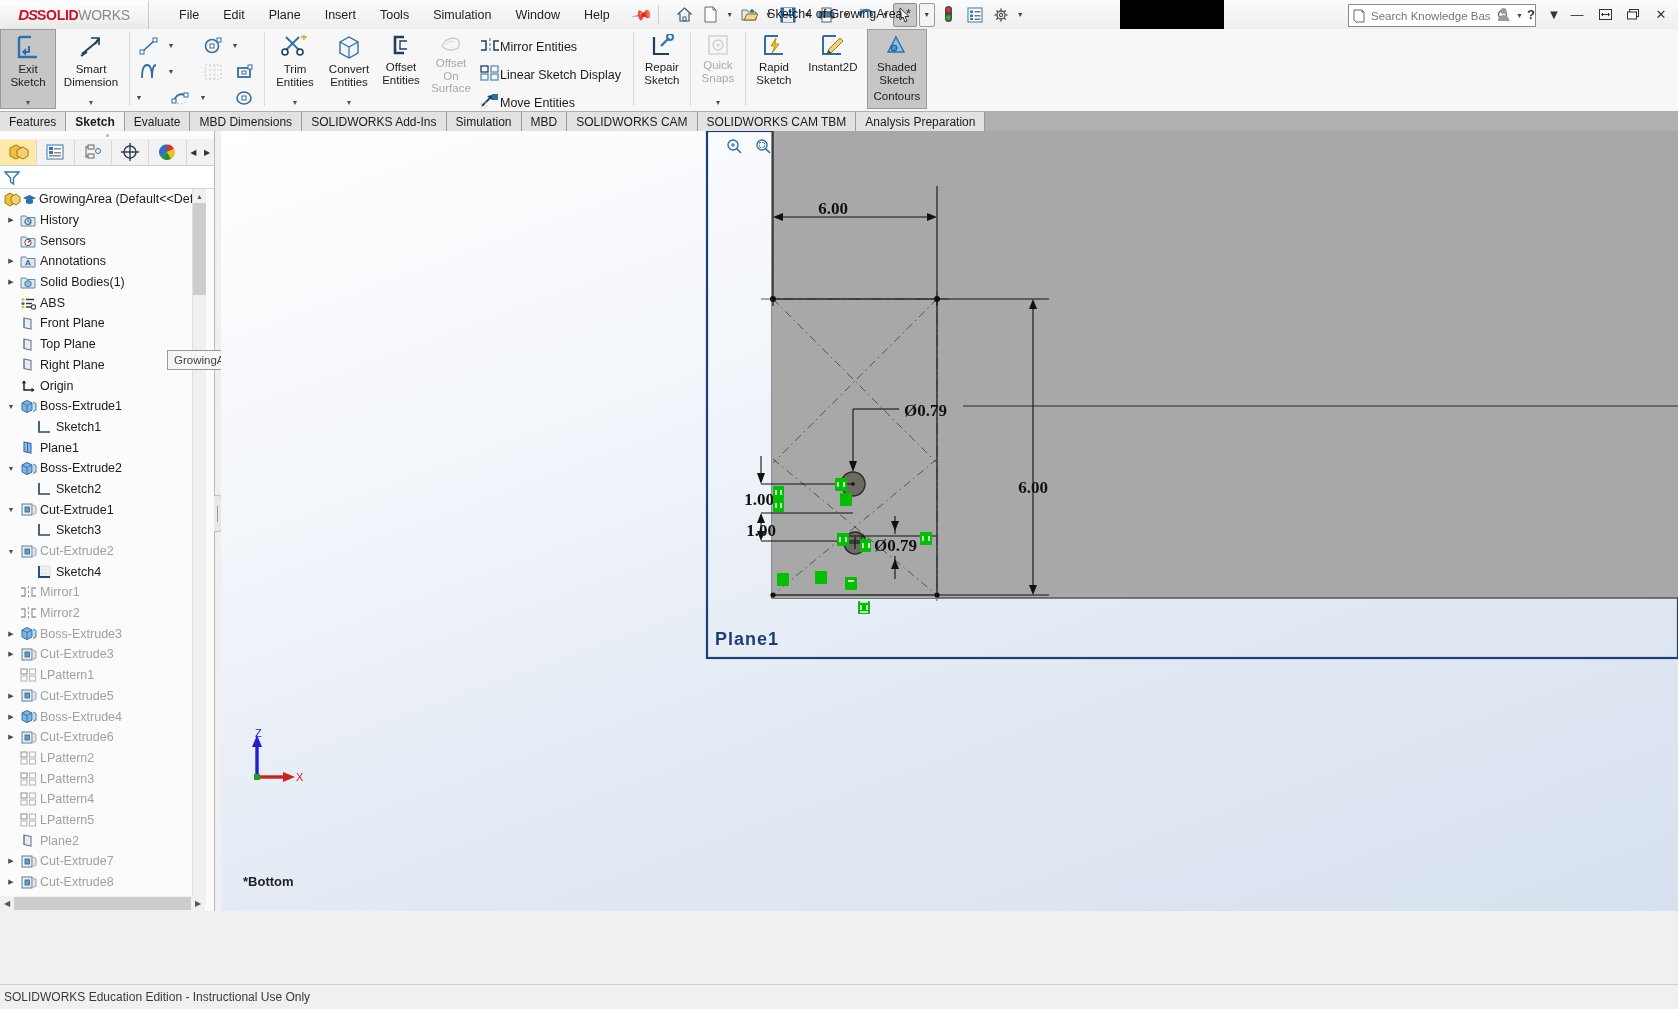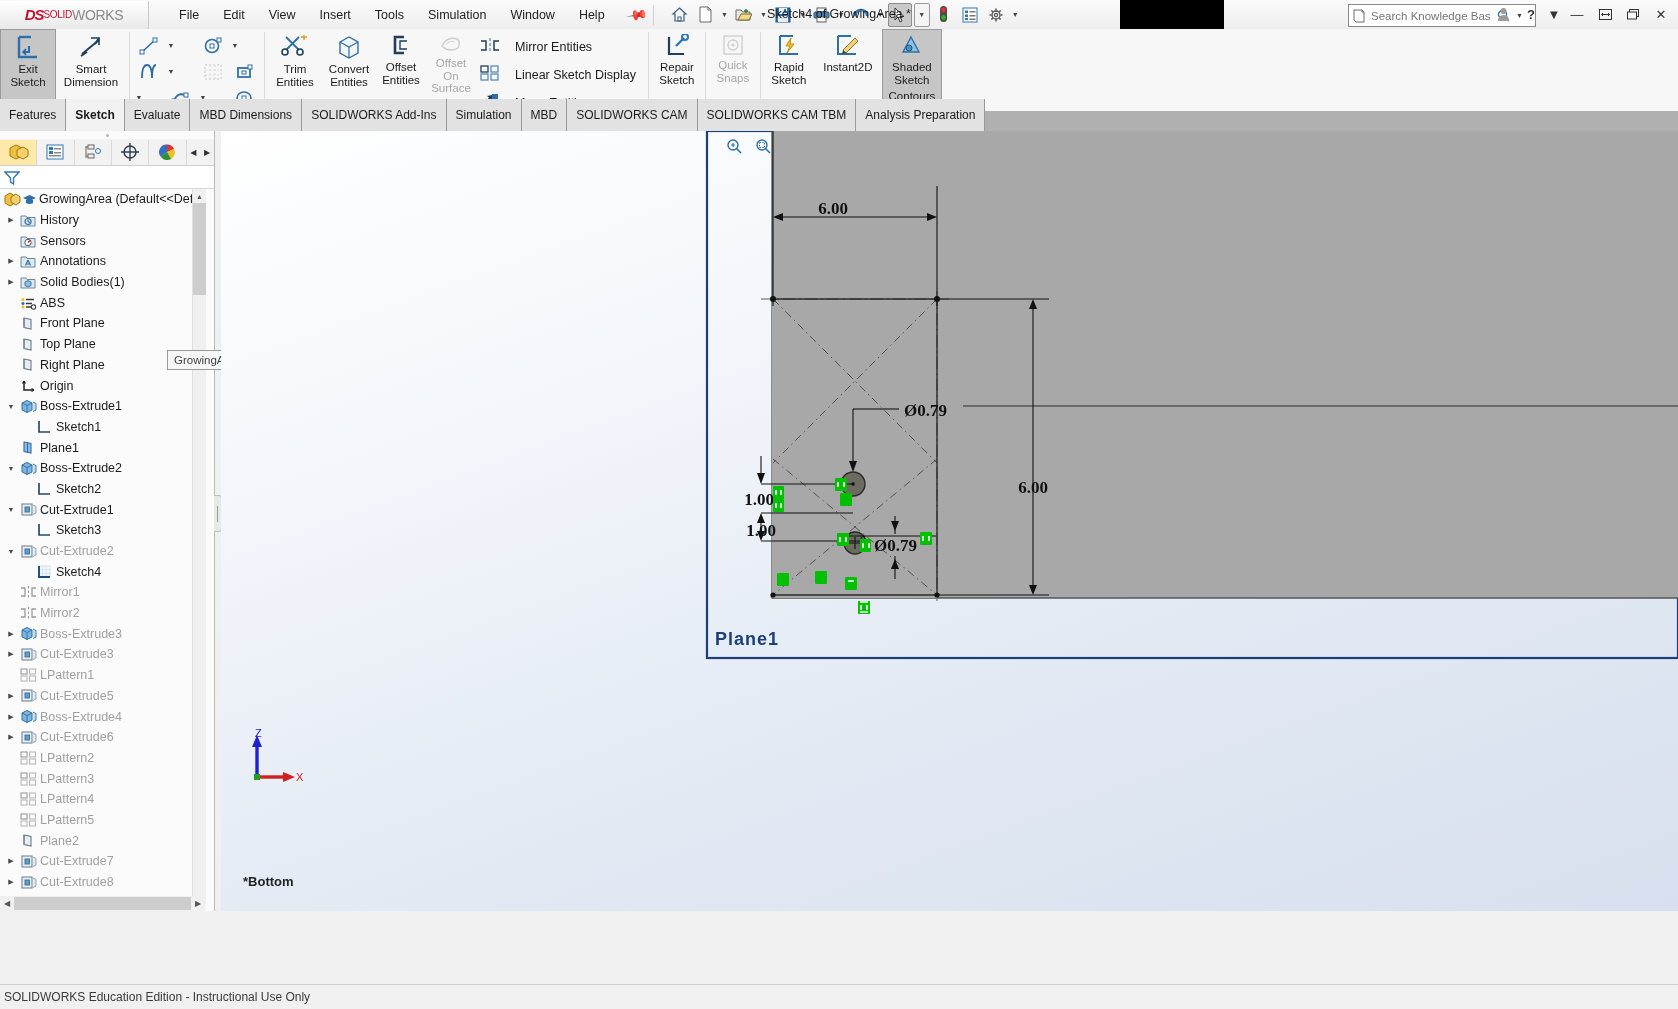--- a/index.html
+++ b/index.html
@@ -12,21 +12,21 @@
   }
   .app{position:relative;width:1678px;height:1009px;}
 
   
   .titlebar{position:absolute;left:0;top:0;width:1678px;height:29px;
     background:linear-gradient(#fbfbfb,#eeeeee);border-bottom:1px solid #cfcfcf;
     display:flex;align-items:center;}
   .logo{width:148px;height:28px;display:flex;align-items:center;justify-content:center;
     background:linear-gradient(#ffffff,#e9e9e9);border-right:1px solid #c8c8c8;}
   .logo .ds{color:#c8102e;font-weight:bold;font-size:15px;font-style:italic;letter-spacing:-1px;}
-  .logo .sw{color:#c8102e;font-weight:normal;font-size:10px;letter-spacing:-0.3px;}
+  .logo .sw{color:#c8102e;font-weight:bold;font-size:14px;letter-spacing:-0.3px;}
   .logo .swl{color:#8a8a8a;font-weight:normal;font-size:14px;letter-spacing:-0.3px;}
   .menubar{display:flex;align-items:center;margin-left:18px;gap:0px;}
   .menubar .mi{padding:4px 12px;font-size:12.5px;color:#222;cursor:default;}
   .pin{margin-left:12px;color:#3b78b5;font-size:14px;transform:rotate(35deg);}
   .tbsep{width:1px;height:20px;background:#cdcdcd;margin:0 7px;}
   .qat{display:flex;align-items:center;gap:2px;margin-left:6px;}
   .qicon{width:22px;height:22px;display:flex;align-items:center;justify-content:center;
     border:1px solid transparent;border-radius:2px;}
   .qicon.sel{background:#c9c9c9;border:1px solid #8e8e8e;}
   .carat{font-size:7px;color:#444;margin:0 2px;}
@@ -56,28 +56,28 @@
   .bigbtn .dd{font-size:7px;color:#555;margin-top:auto;padding-bottom:2px;}
   .ico{display:flex;align-items:center;justify-content:center;}
 
   .sketchgrid{display:grid;grid-template-columns:repeat(4,auto);grid-auto-rows:26px;
     padding-top:3px;column-gap:0px;}
   .sg-cell{width:30px;height:26px;display:flex;align-items:center;justify-content:center;
     border:1px solid transparent;}
   .sg-dd{width:12px;height:26px;display:flex;align-items:center;justify-content:center;font-size:7px;color:#444;}
 
   .rlist{display:flex;flex-direction:column;padding-top:6px;gap:3px;}
-  .rlist .item{display:flex;align-items:center;gap:15px;padding:2px 8px 2px 3px;
+  .rlist .item{display:flex;align-items:center;gap:0;padding:2px 8px 2px 3px;
     border:1px solid transparent;}
   .rlist .item .txt{font-size:12.5px;color:#1b1b1b;}
 
   
   .cmdtabs{position:absolute;left:0;top:111px;width:1678px;height:20px;background:#b0b0b0;
     display:flex;align-items:flex-end;}
-  .cmdtabs .t{height:32px;padding:0 9px;display:flex;align-items:center;font-size:12px;
+  .cmdtabs .t{height:19px;padding:0 9px;display:flex;align-items:center;font-size:12px;
     background:#c2c2c2;border-right:1px solid #9a9a9a;color:#1b1b1b;cursor:default;}
   .cmdtabs .t.sel{background:#f2f2f2;font-weight:bold;}
   .cmdtabs .t.light{background:#e2e2e2;}
   .cmdtabs .filler{flex:1;height:19px;background:#b0b0b0;}
 
   
   .leftpanel{position:absolute;left:0;top:131px;width:214px;height:780px;background:#fbfbfb;
     border-right:1px solid #b9b9b9;}
   .lp-grip{height:8px;display:flex;align-items:center;justify-content:center;}
   .lp-grip i{width:3px;height:3px;border-radius:50%;background:#b4b4b4;display:block;}
@@ -151,21 +151,21 @@
   <div class="titlebar">
     <div class="logo">
       <span class="ds">DS</span>
       <span class="sw">SOLID</span>
         <span class="swl">WORKS</span>
     </div>
 
     <div class="menubar">
       <div class="mi">File</div>
       <div class="mi">Edit</div>
-      <div class="mi">View</div>
+      <div class="mi">Plane</div>
       <div class="mi">Insert</div>
       <div class="mi">Tools</div>
       <div class="mi">Simulation</div>
       <div class="mi">Window</div>
       <div class="mi">Help</div>
       <div class="pin">📌</div>
     </div>
 
     <div class="tbsep"></div>
 

